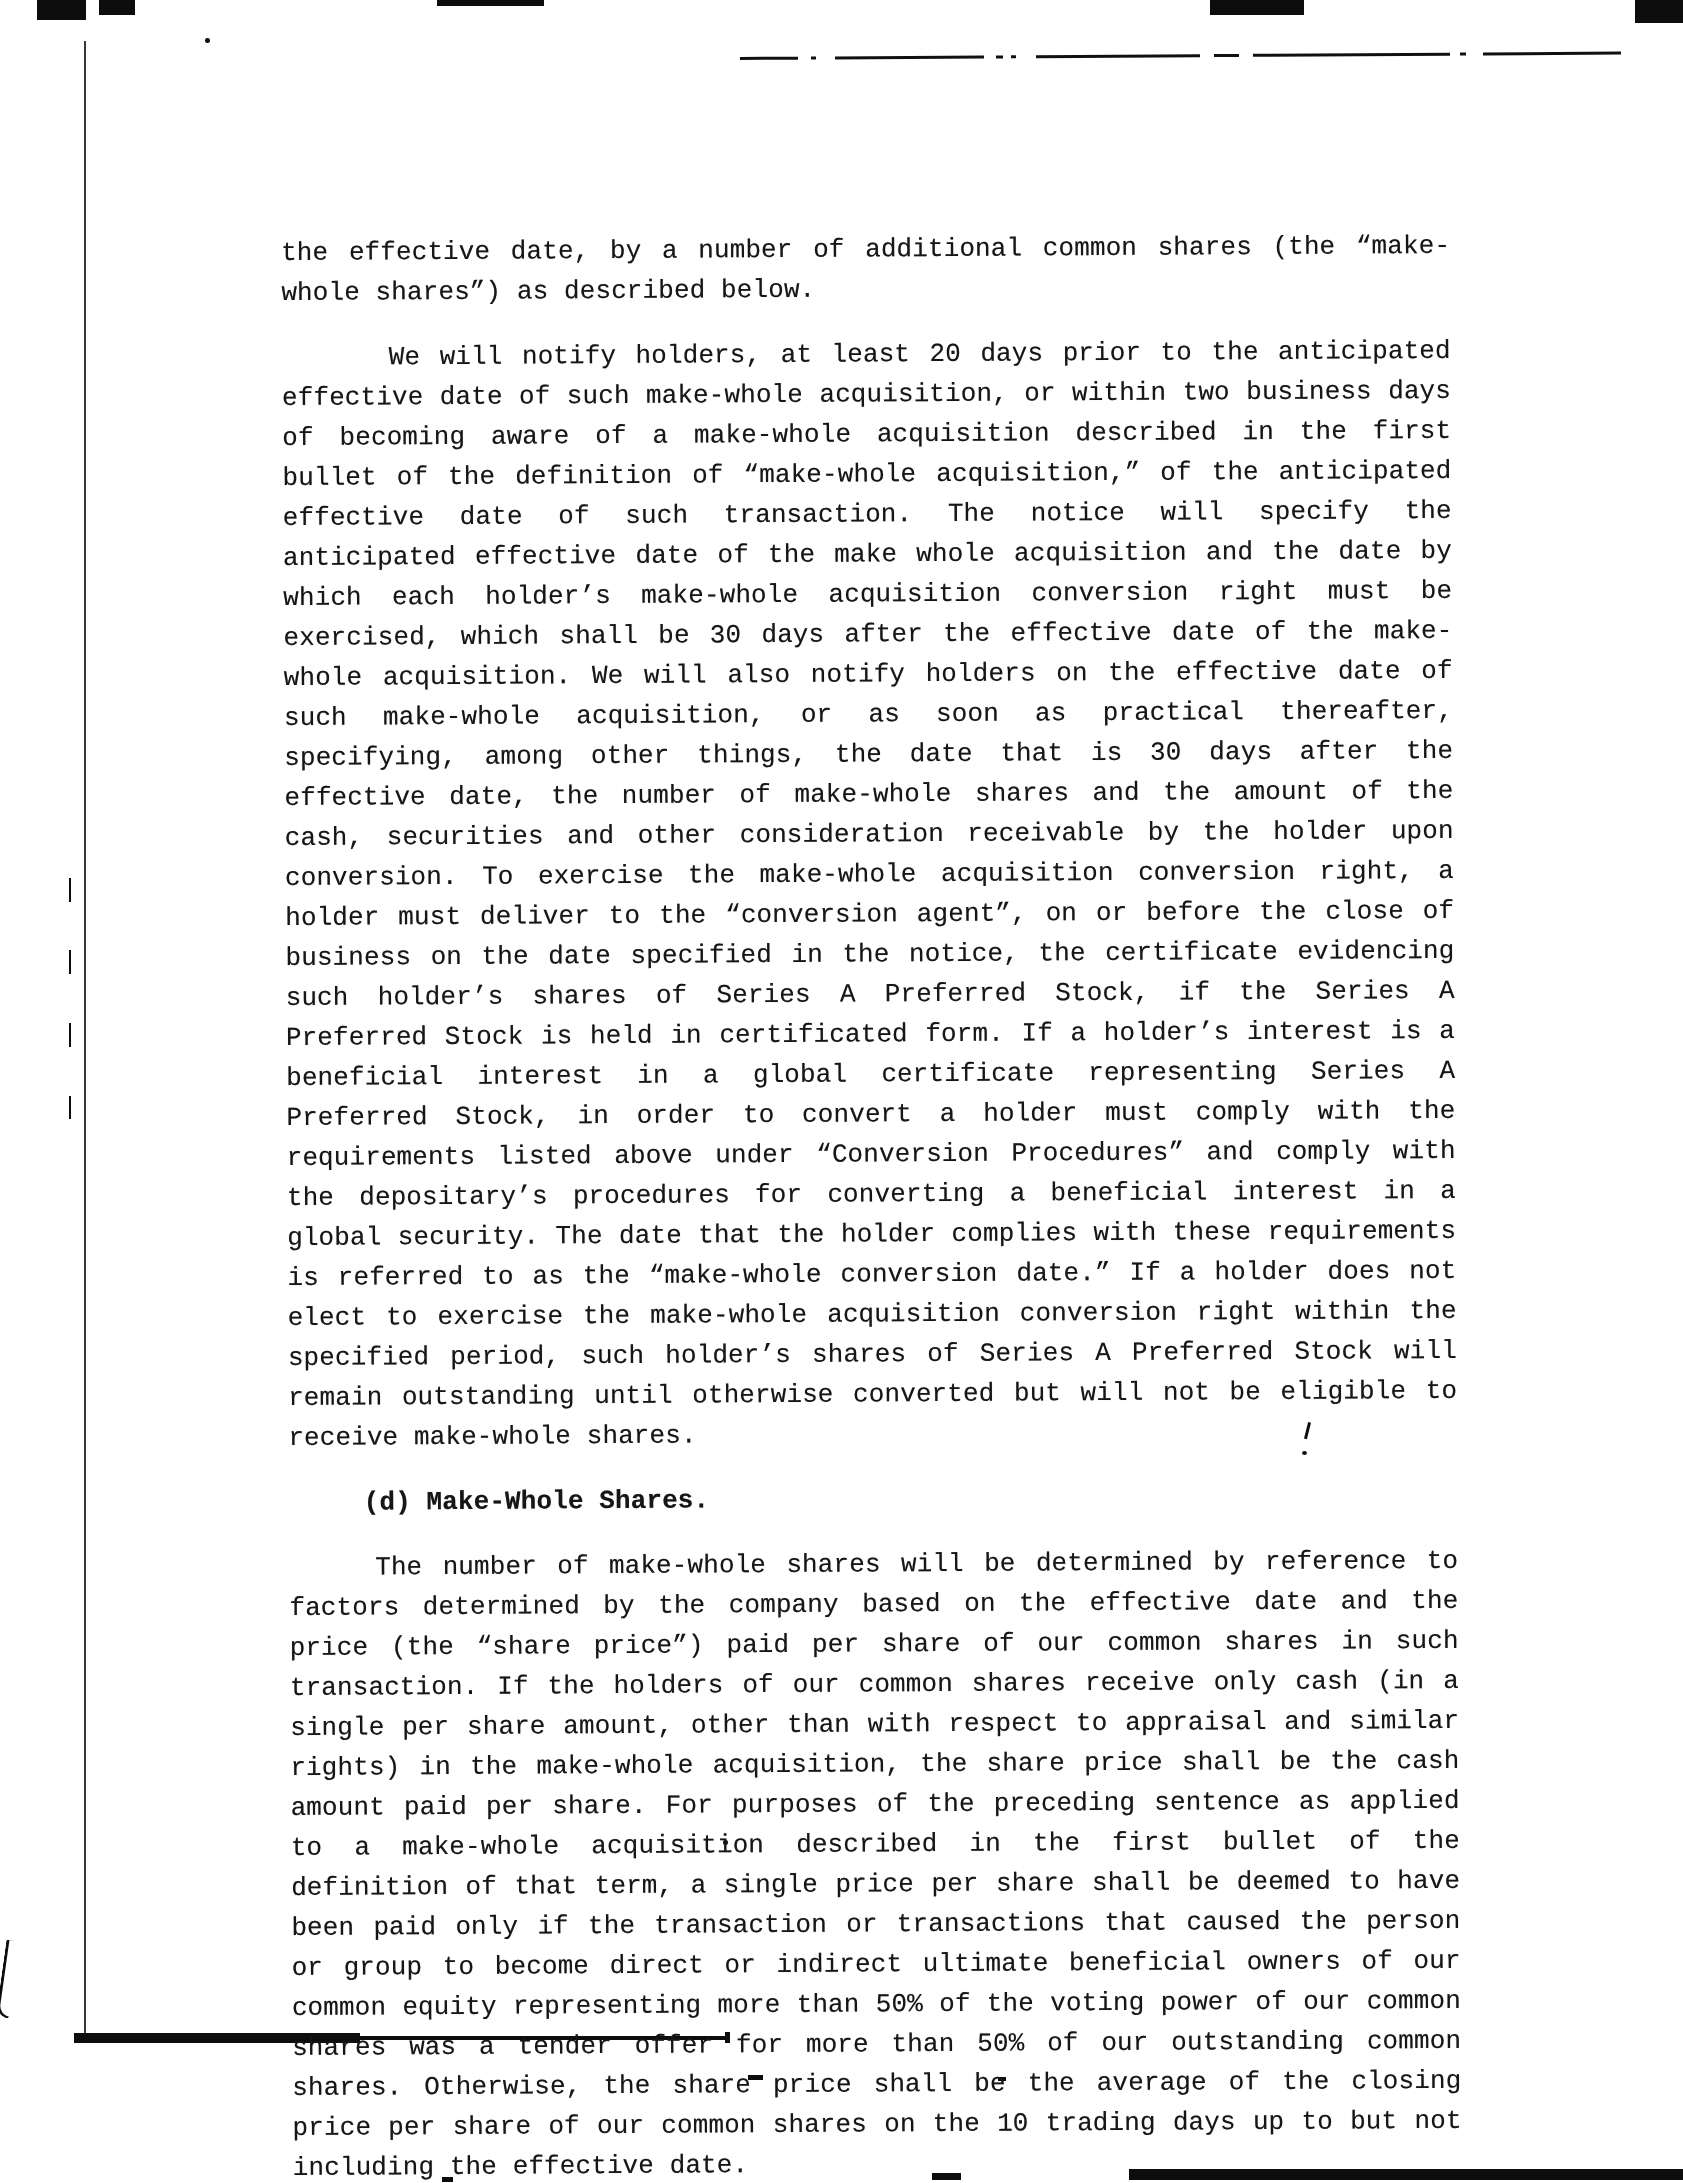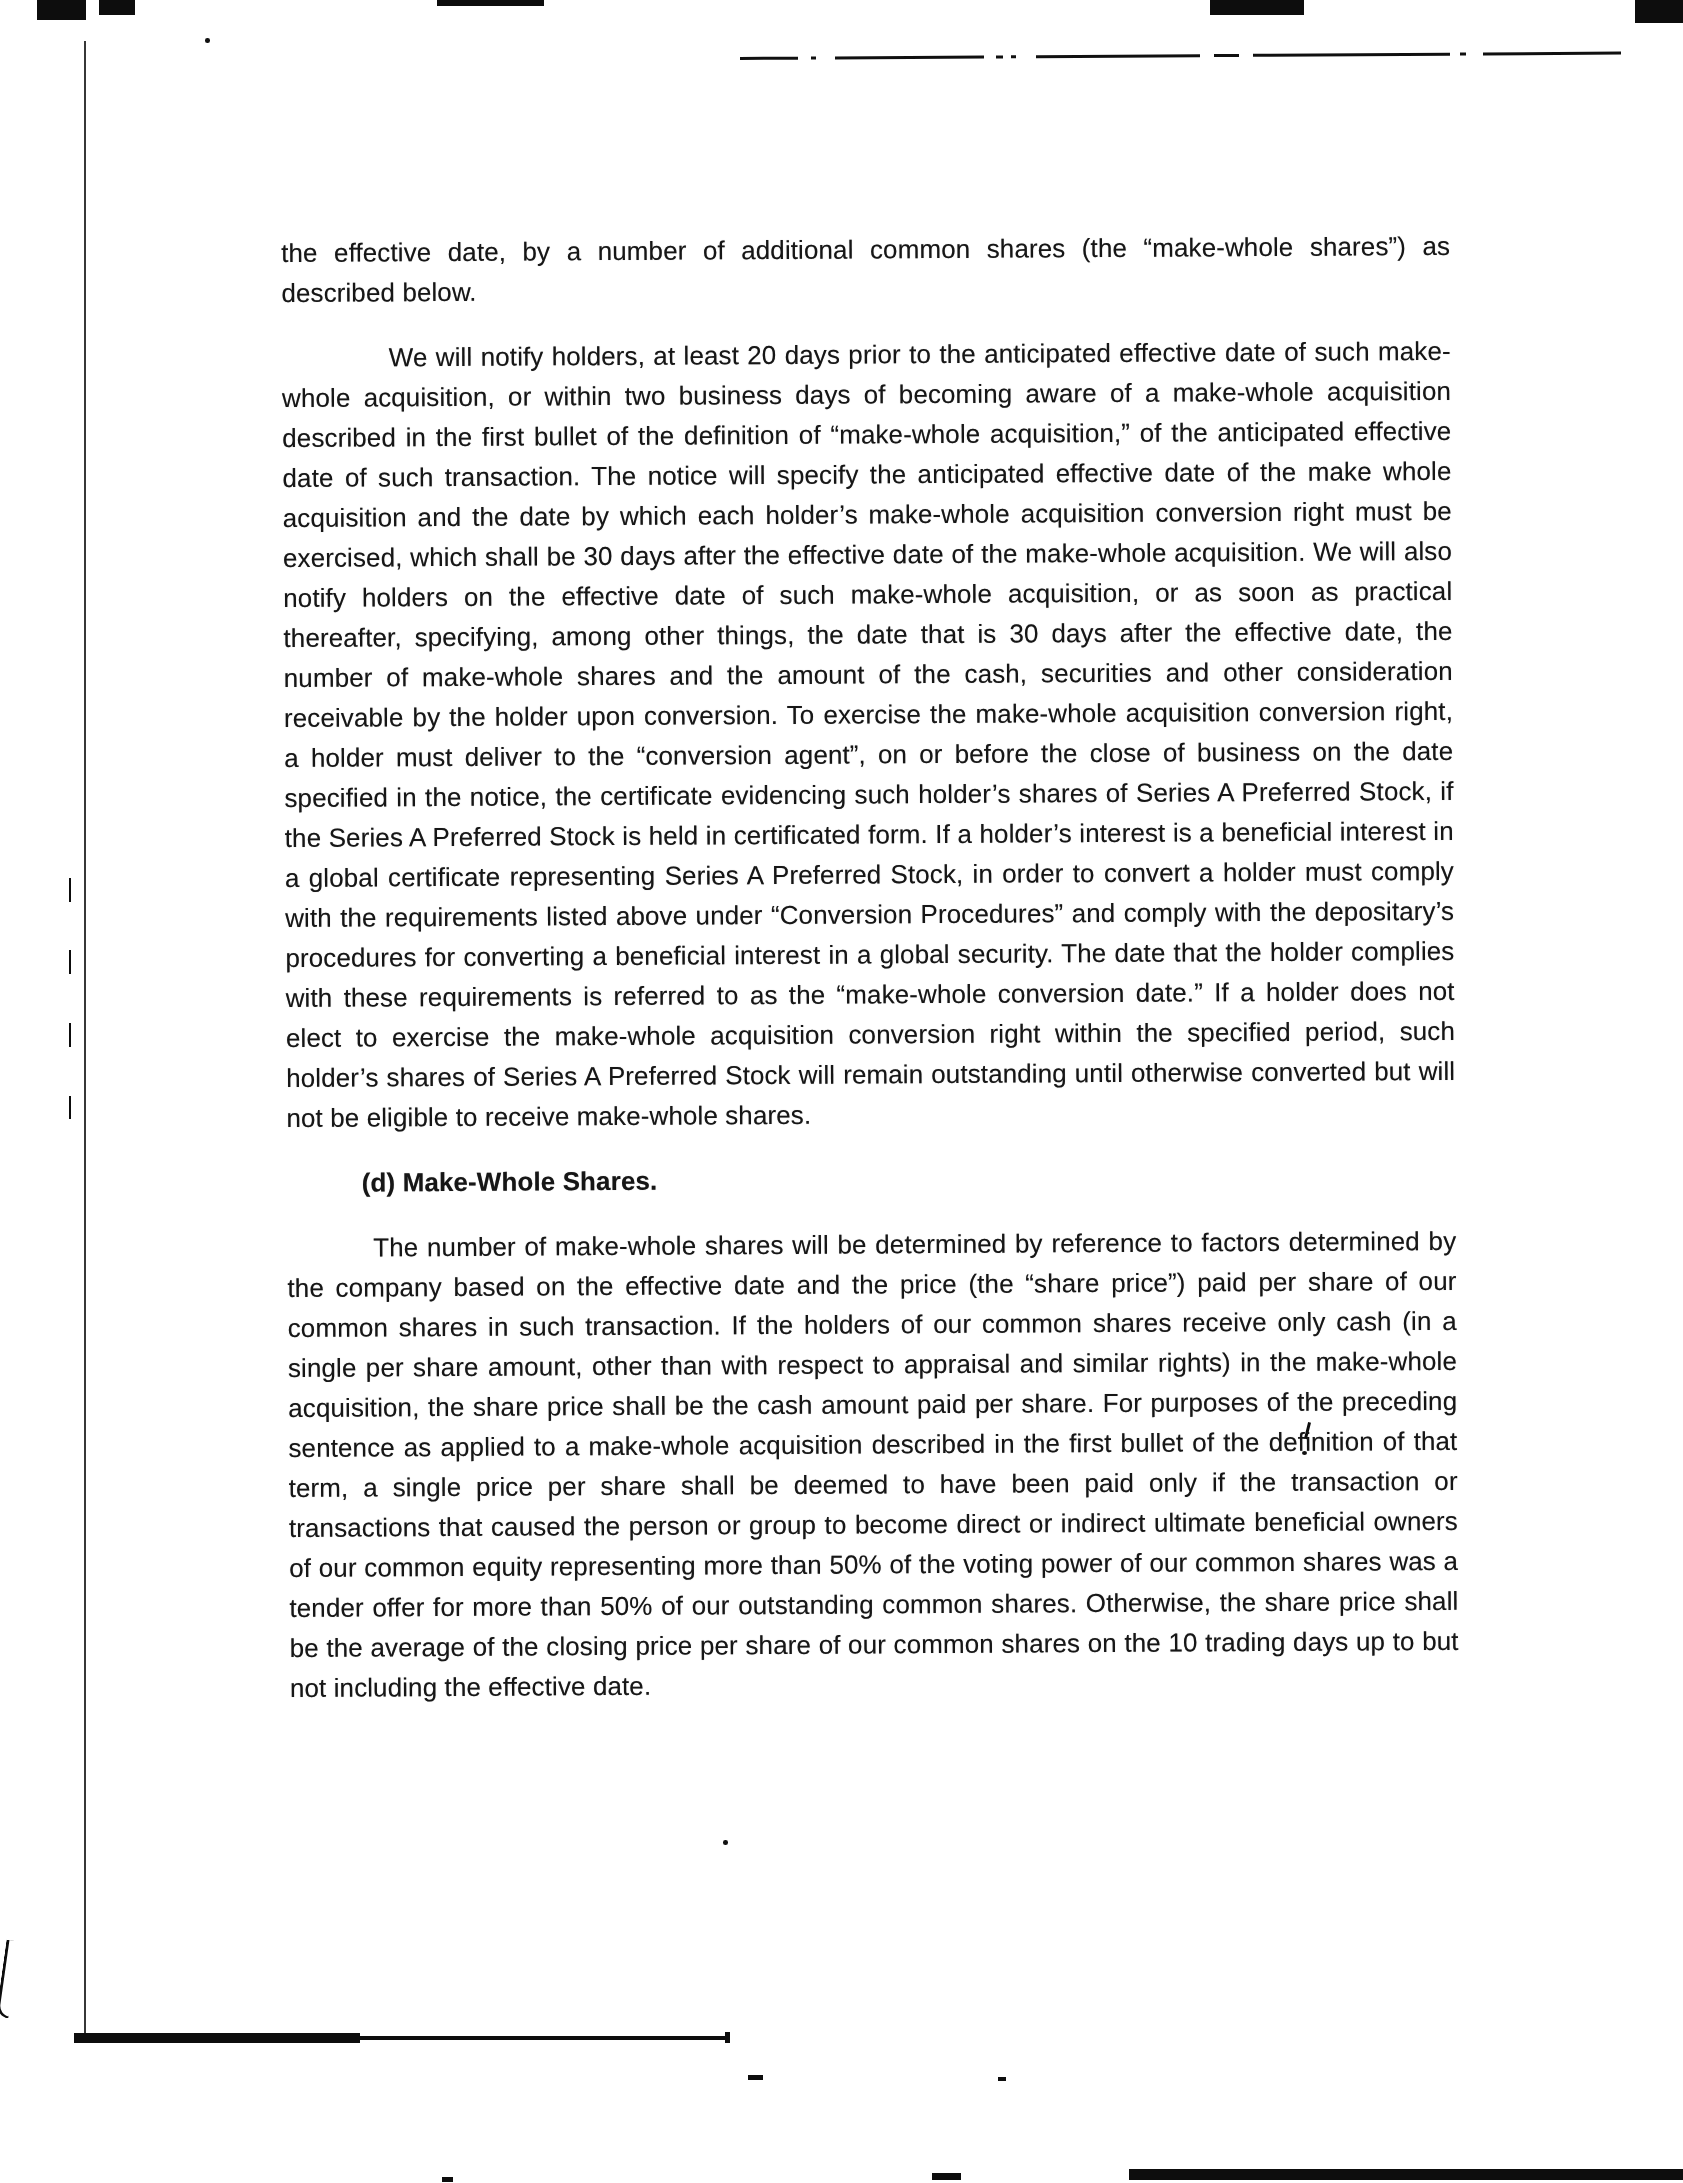--- a/index.html
+++ b/index.html
@@ -5,21 +5,21 @@
 <style>
   * { box-sizing: border-box; }
   html, body { margin: 0; padding: 0; background: #ffffff; }
 
   .page {
     position: relative;
     width: 1684px;
     height: 2183px;
     background: #ffffff;
     overflow: hidden;
-    font-family: Liberation Sans, sans-serif;
+    font-family: Liberation Mono, monospace;
   }
 
   
   .content {
     position: absolute;
     left: 281px;
     top: 233px;
     width: 1169px;
     transform: rotate(-0.35deg);
     transform-origin: left top;

